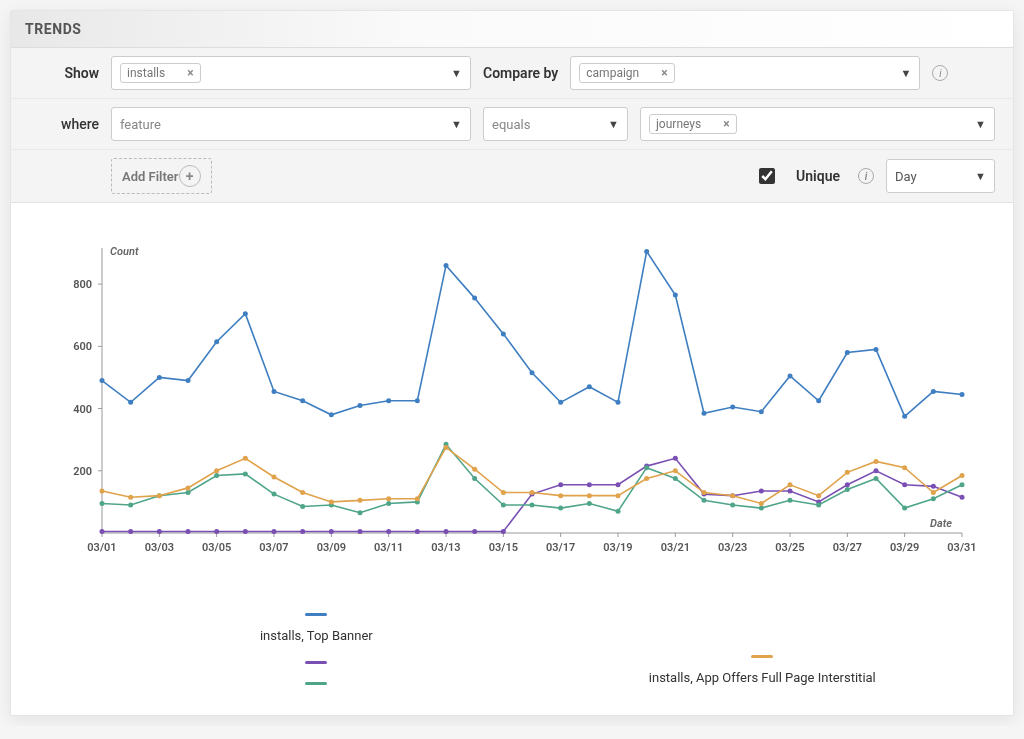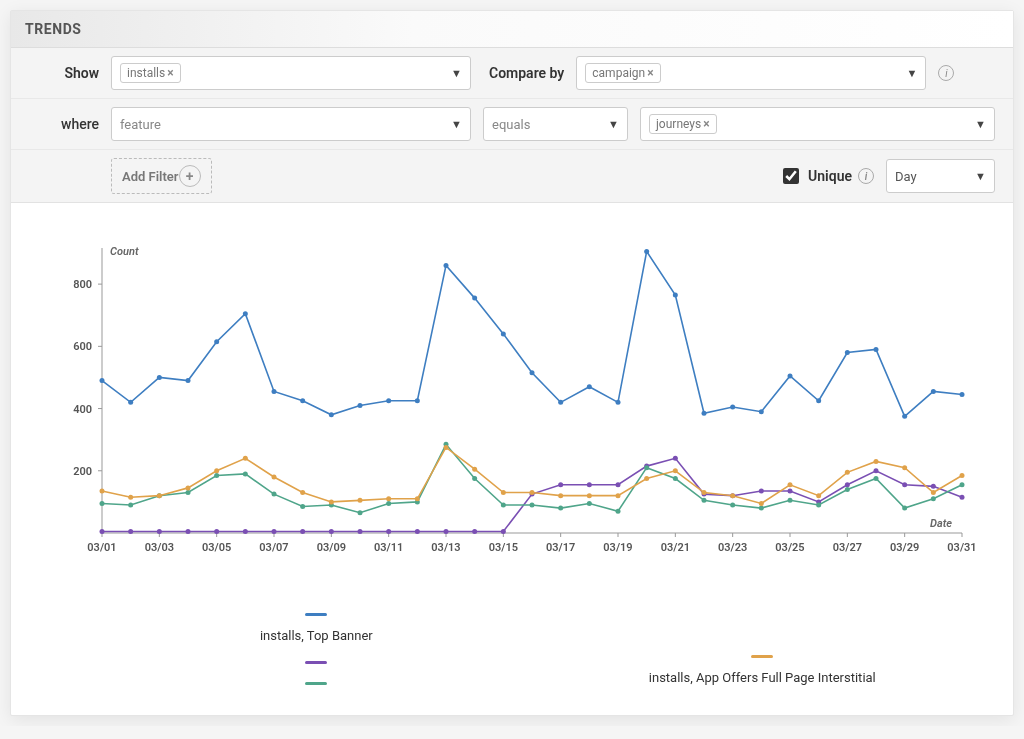--- a/index.html
+++ b/index.html
@@ -64,21 +64,21 @@
     cursor: pointer;
   }
   .select-box .caret {
     color: #444;
     font-size: 11px;
     margin-left: 6px;
   }
   .chip {
     display: inline-flex;
     align-items: center;
-    gap: 2px;
+    gap: 22px;
     border: 1px solid #ccc;
     border-radius: 3px;
     padding: 2px 6px;
     font-size: 12px;
     color: #777;
     background: #fff;
   }
   .chip-x {
     font-weight: 700;
     color: #888;
@@ -115,21 +115,21 @@
     height: 22px;
     border: 1px solid #bbb;
     border-radius: 50%;
     font-size: 14px;
     color: #888;
   }
   .flex-spacer { flex: 1; }
   .checkbox-wrap {
     display: inline-flex;
     align-items: center;
-    gap: 6px;
+    gap: 18px;
     font-size: 14px;
     font-weight: 600;
     color: #333;
     justify-content: space-between;
   }
   .checkbox-wrap input[type=checkbox] {
     width: 16px;
     height: 16px;
     accent-color: #333;
   }
@@ -198,21 +198,21 @@
       <div class="row-label">Show</div>
 
       <div class="select-box" style="width:360px">
         <span class="chip">
           <span>installs</span>
           <span class="chip-x">×</span>
         </span>
         <span class="caret">▼</span>
       </div>
 
-      <div class="row-label" style="width:auto; margin-left:6px">Compare by</div>
+      <div class="row-label" style="width:auto; ">Compare by</div>
 
       <div class="select-box" style="width:350px">
         <span class="chip">
           <span>campaign</span>
           <span class="chip-x">×</span>
         </span>
         <span class="caret">▼</span>
       </div>
 
       <span class="info-icon">i</span>

